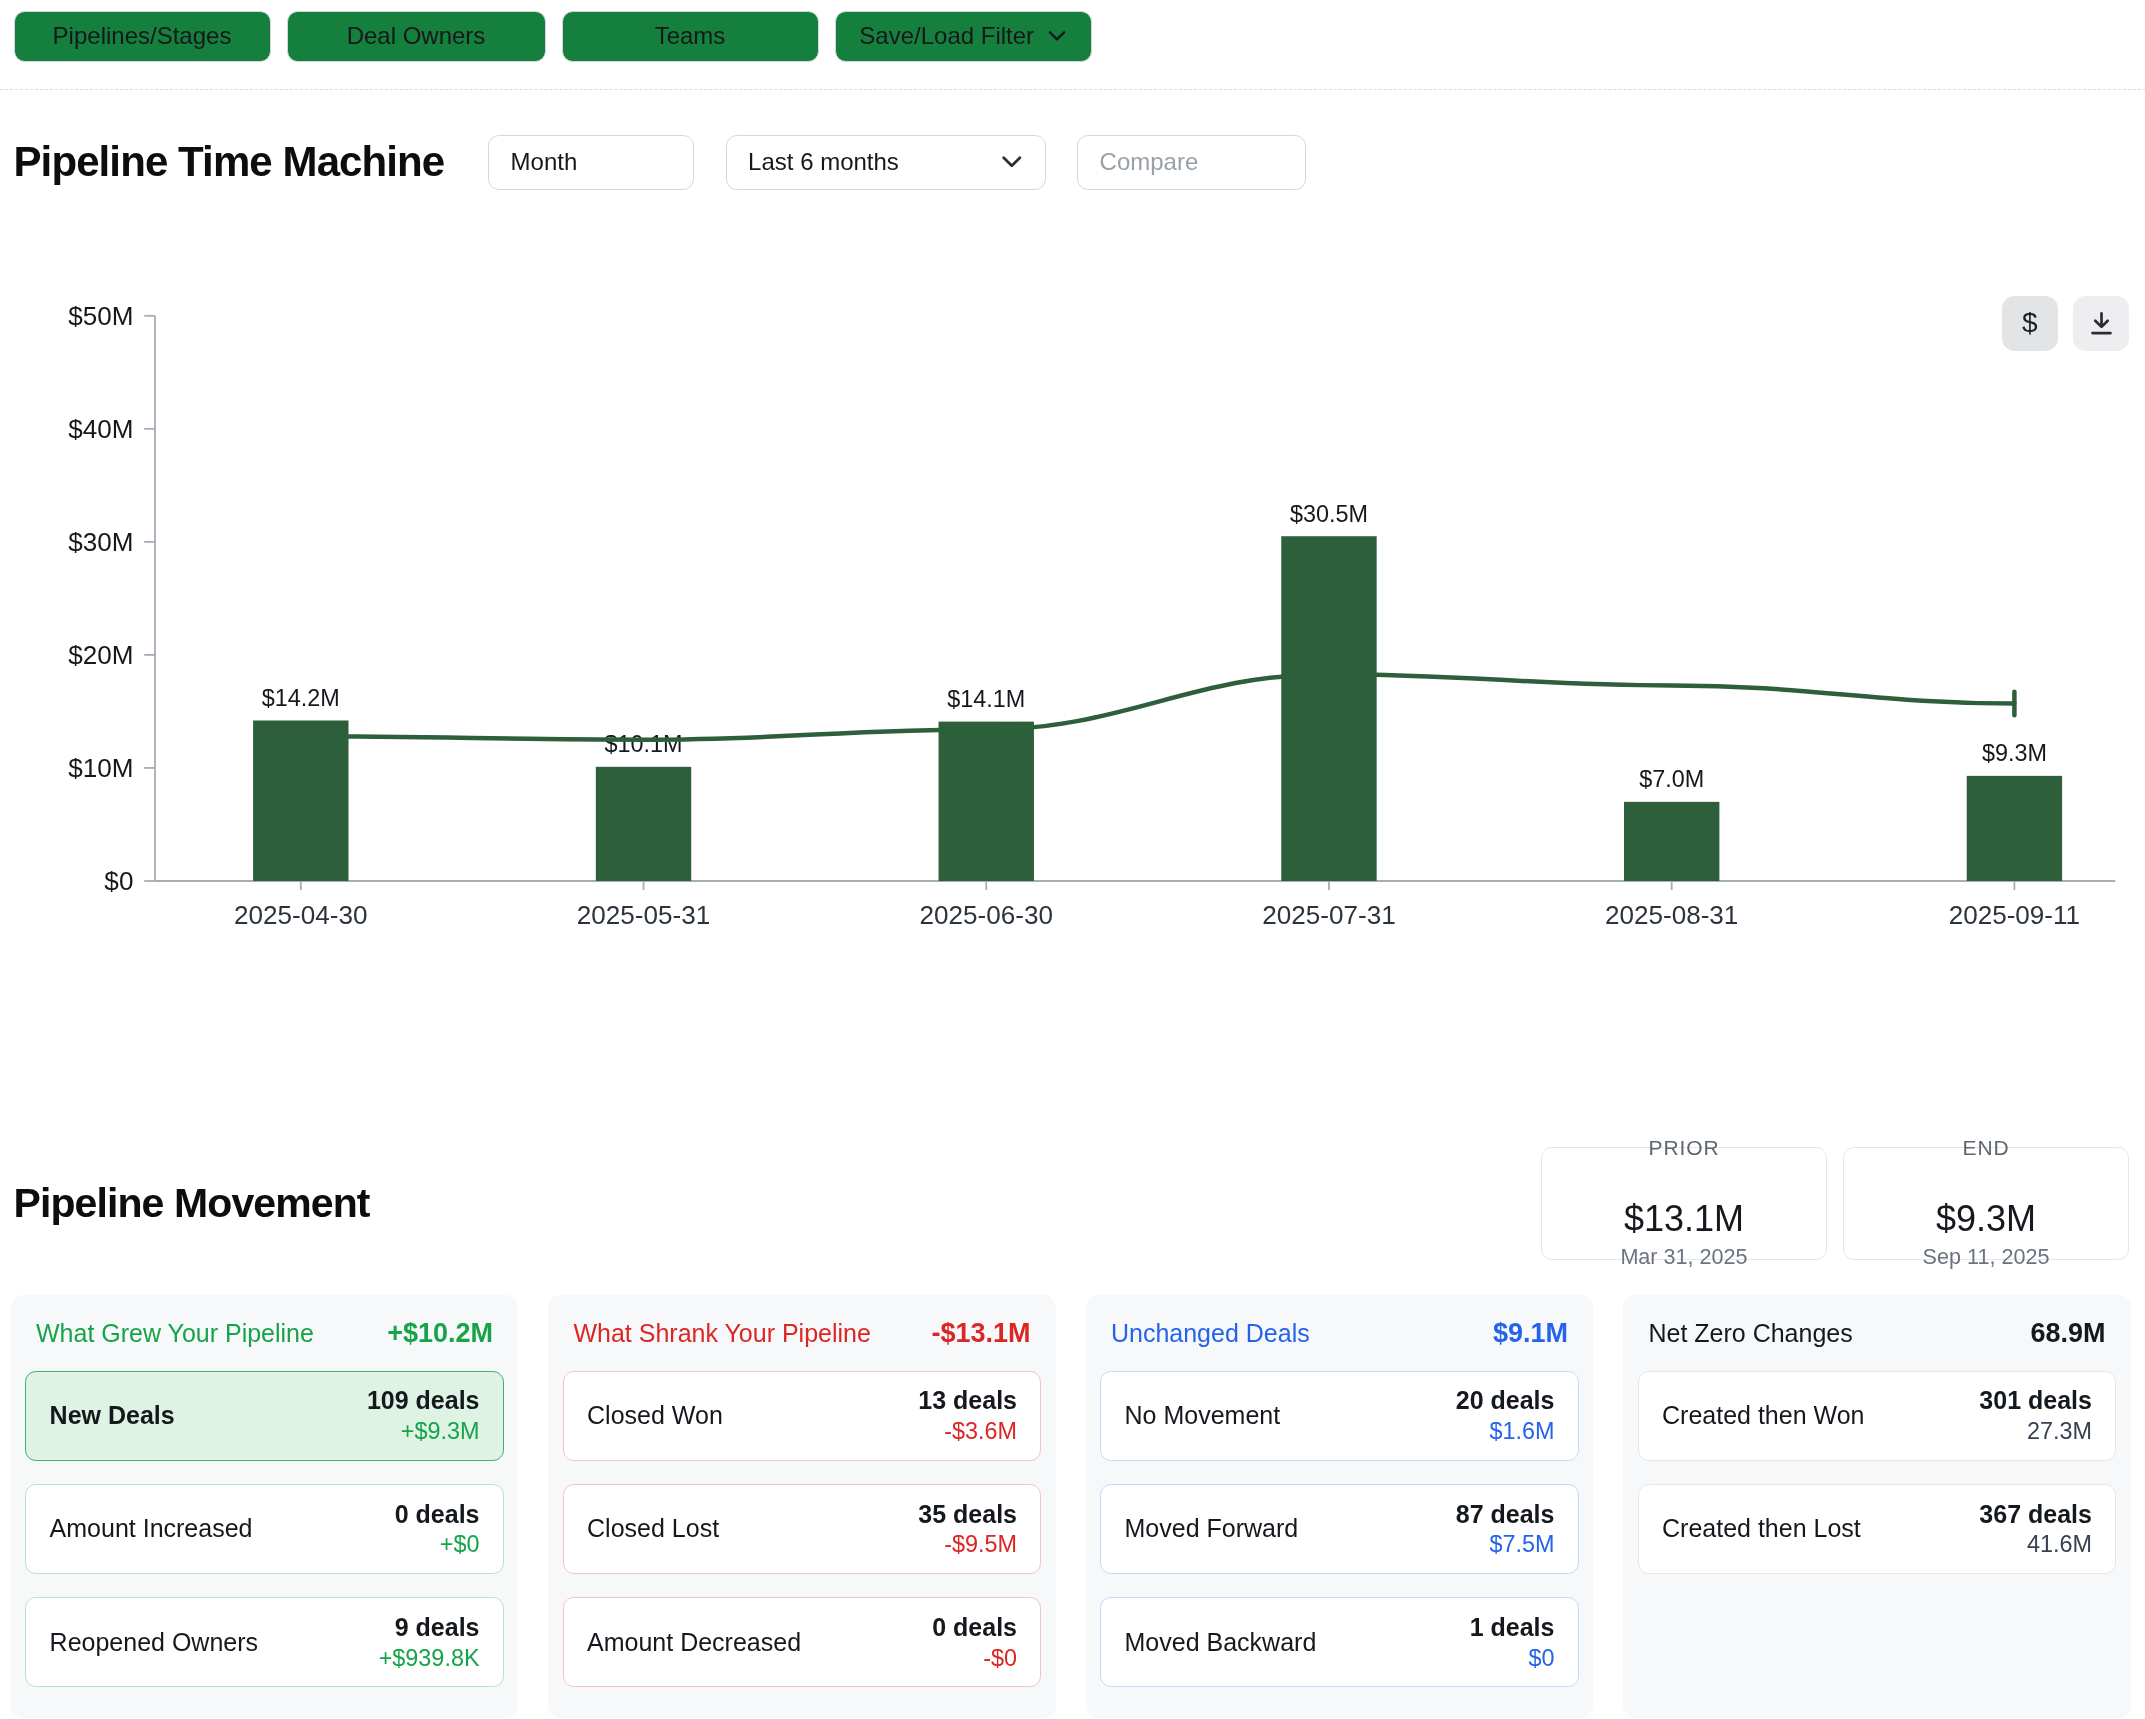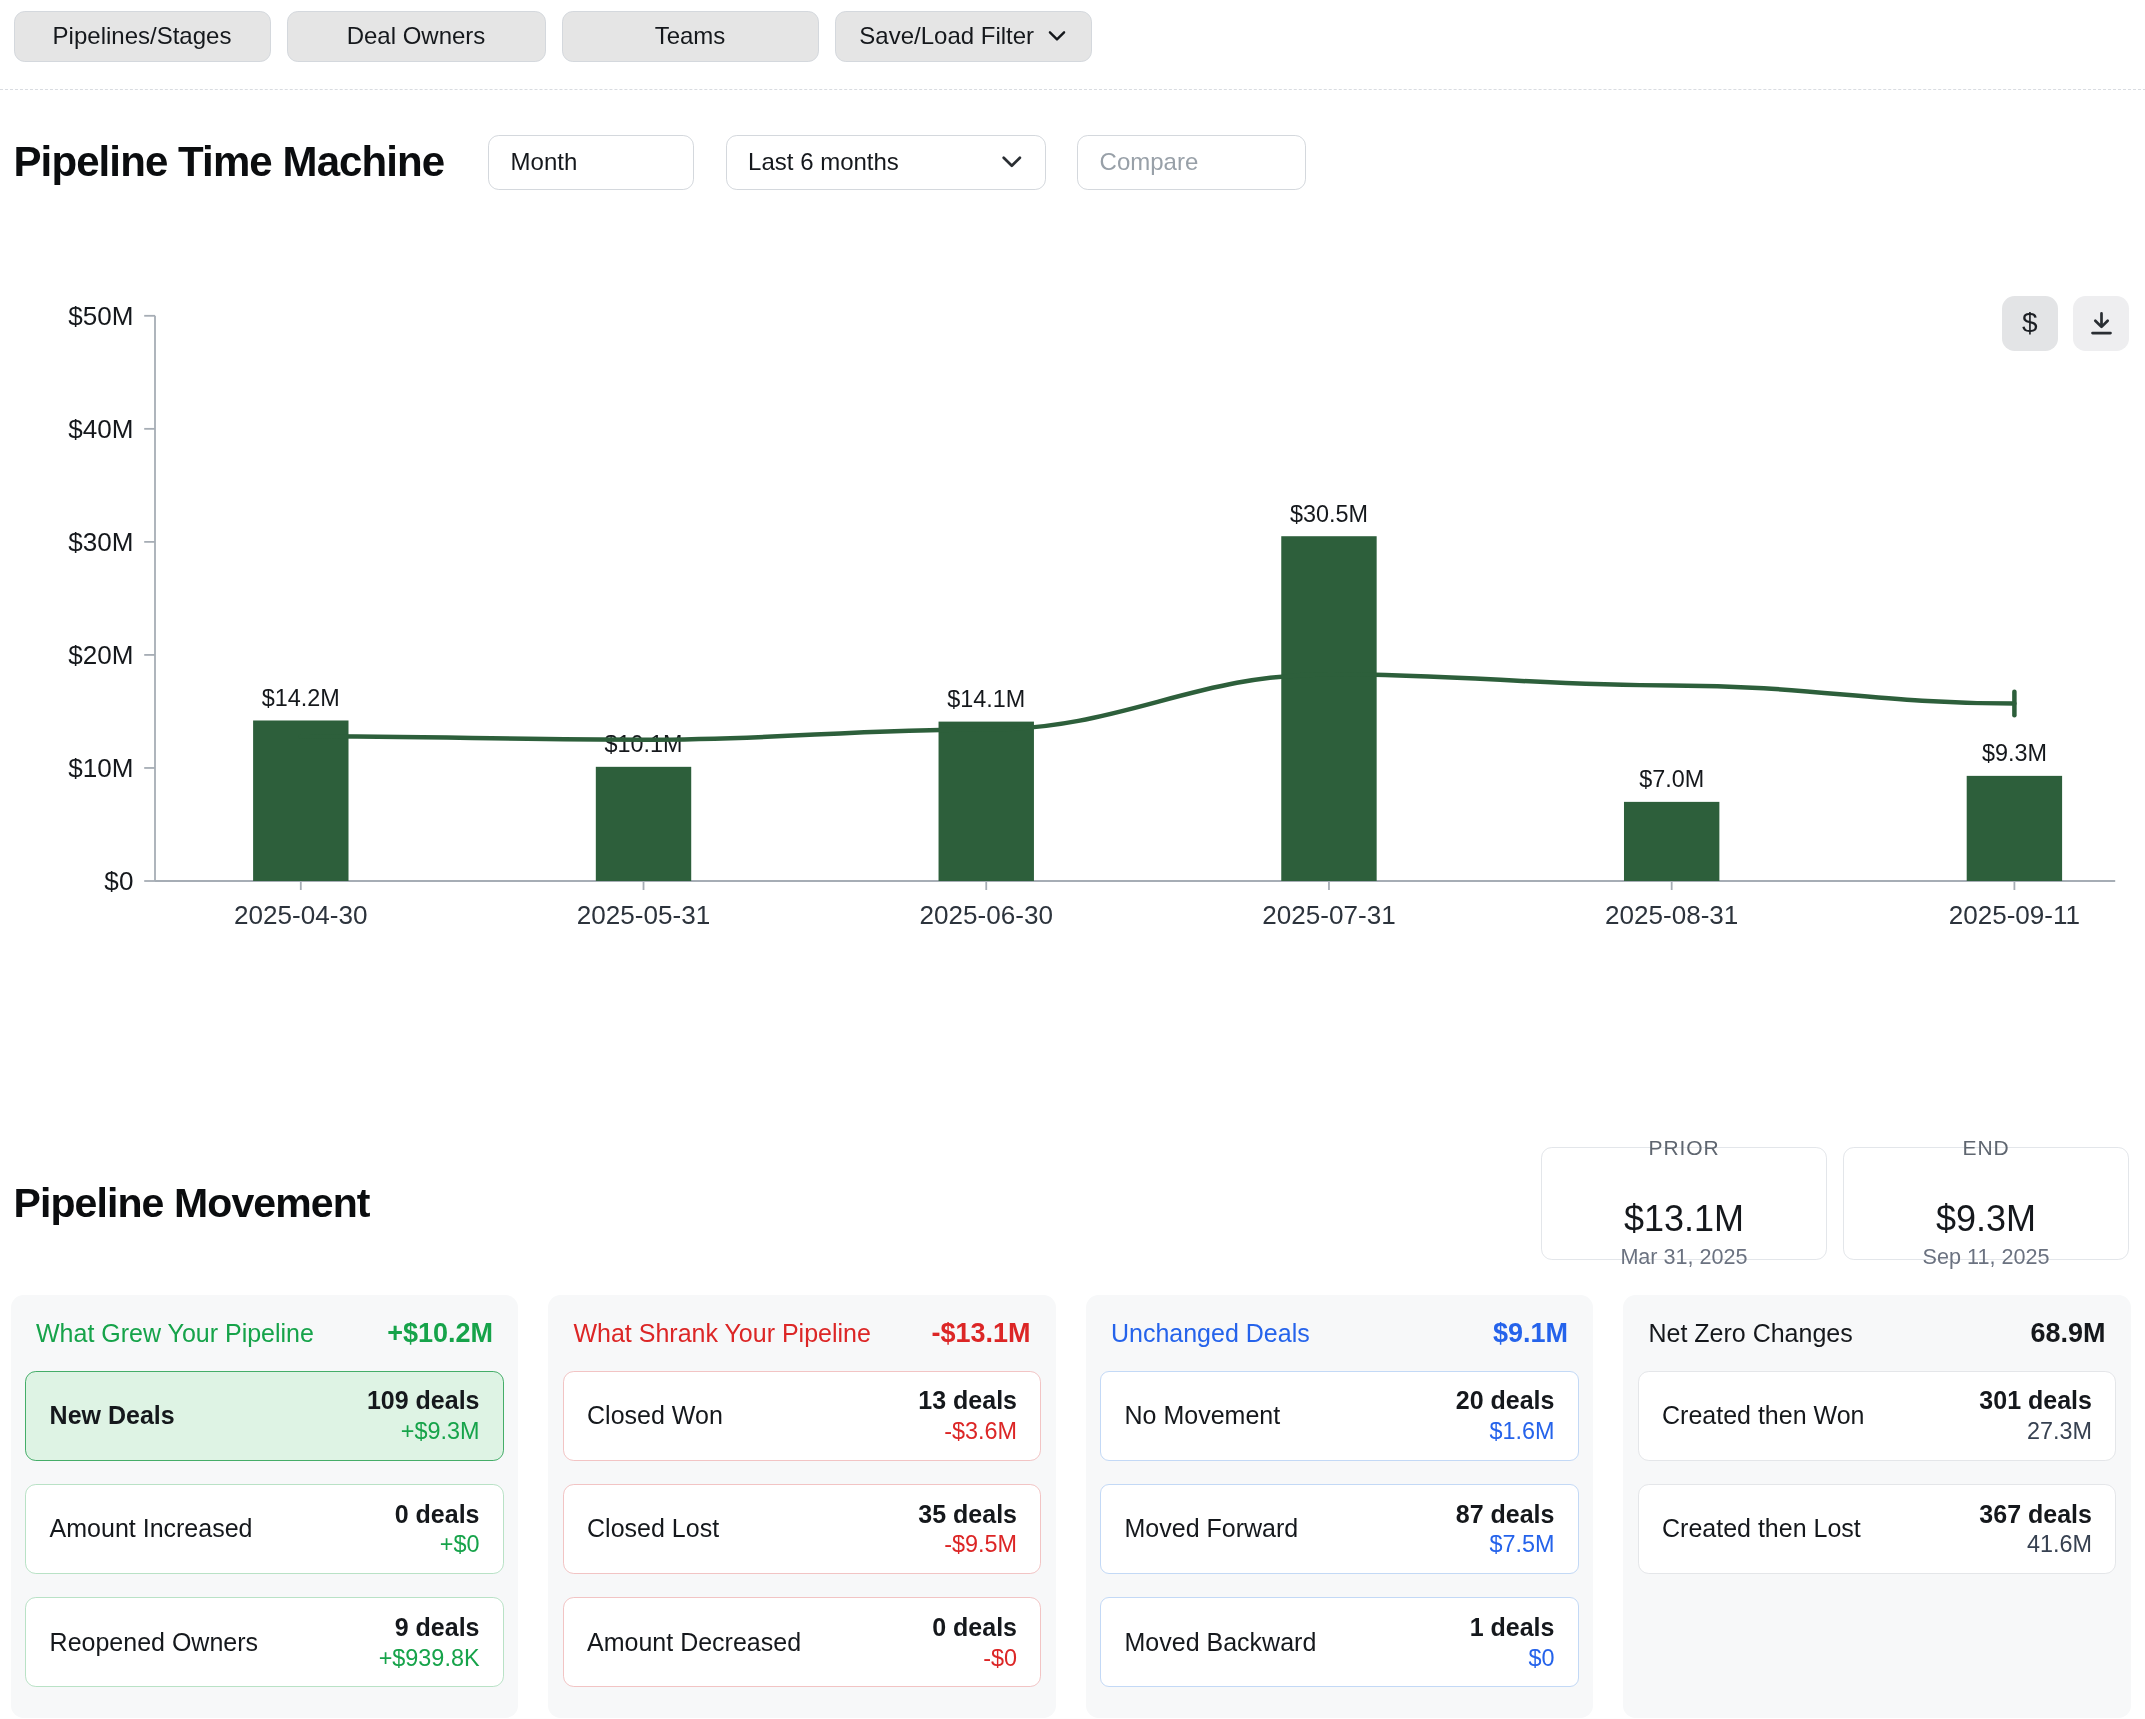--- a/index.html
+++ b/index.html
@@ -1,21 +1,21 @@
 <!DOCTYPE html>
 <html style="font-size:14.4px"><head>
 <meta charset="utf-8">
 <style>
   * { box-sizing: border-box; margin: 0; padding: 0; }
   html,body { width: 2146px; height: 1719px; overflow: hidden; background: #ffffff;
     font-family: "Liberation Sans", sans-serif; color: #15181c; }
 
   
   .filter-bar { display: flex; gap: 16px; padding: 10.8px 0 0 13.5px; }
-  .fbtn { height: 51px; background: #e5e5e5; border: 1.8px solid #d4d8dd; border-radius: 10.8px;
+  .fbtn { height: 51px; background: #15803d; border: 1.8px solid #d4d8dd; border-radius: 10.8px;
     display: flex; align-items: center; justify-content: center; gap: 12.6px;
     font-size: 24px; color: #15181c; cursor: pointer; }
   .fbtn:nth-child(1){ width: 257px; }
   .fbtn:nth-child(2){ width: 259px; }
   .fbtn:nth-child(3){ width: 257px; }
   .fbtn:nth-child(4){ width: 257px; }
 
   .divider { margin-top: 27px; border-top: 1.8px dashed #d9dce1; width: 2146px; }
 
   
@@ -65,21 +65,21 @@
   .theme-blue .col-title, .theme-blue .col-total, .theme-blue .mcard-amount { color: #2563eb; }
   .theme-neutral .col-title { color: #15181c; }
   .theme-neutral .col-total { color: #15181c; }
   .theme-neutral .mcard-amount { color: #374151; font-weight: 400; }
 
   .mcard { background: #fff; border: 1.8px solid #e4e6e9; border-radius: 10.8px; height: 90px;
     display: flex; align-items: center; justify-content: space-between; padding: 0 23.4px;
     margin-bottom: 23.4px; cursor: pointer; }
   .theme-green .mcard { border-color: #b9e2c6; }
   .theme-red .mcard { border-color: #f2c4c4; }
-  .theme-blue .mcard { border-color: #c3d9f6; border-radius: 9px; }
+  .theme-blue .mcard { border-color: #c3d9f6; }
   .theme-neutral .mcard { border-color: #e4e6e9; }
   .theme-green .mcard.highlight { background: #def3e4; border-color: #44ad68; align-items: center; }
   .mcard.highlight .mcard-label { font-weight: 700; }
   .mcard-label { font-size: 25px; color: #15181c; }
   .mcard-right { display: flex; flex-direction: column; align-items: flex-end; gap: 2.7px; }
   .mcard-deals { font-size: 25px; font-weight: 700; color: #15181c; }
   .mcard-amount { font-size: 23.4px; font-weight: 500; }
 </style>
 </head>
 <body>

